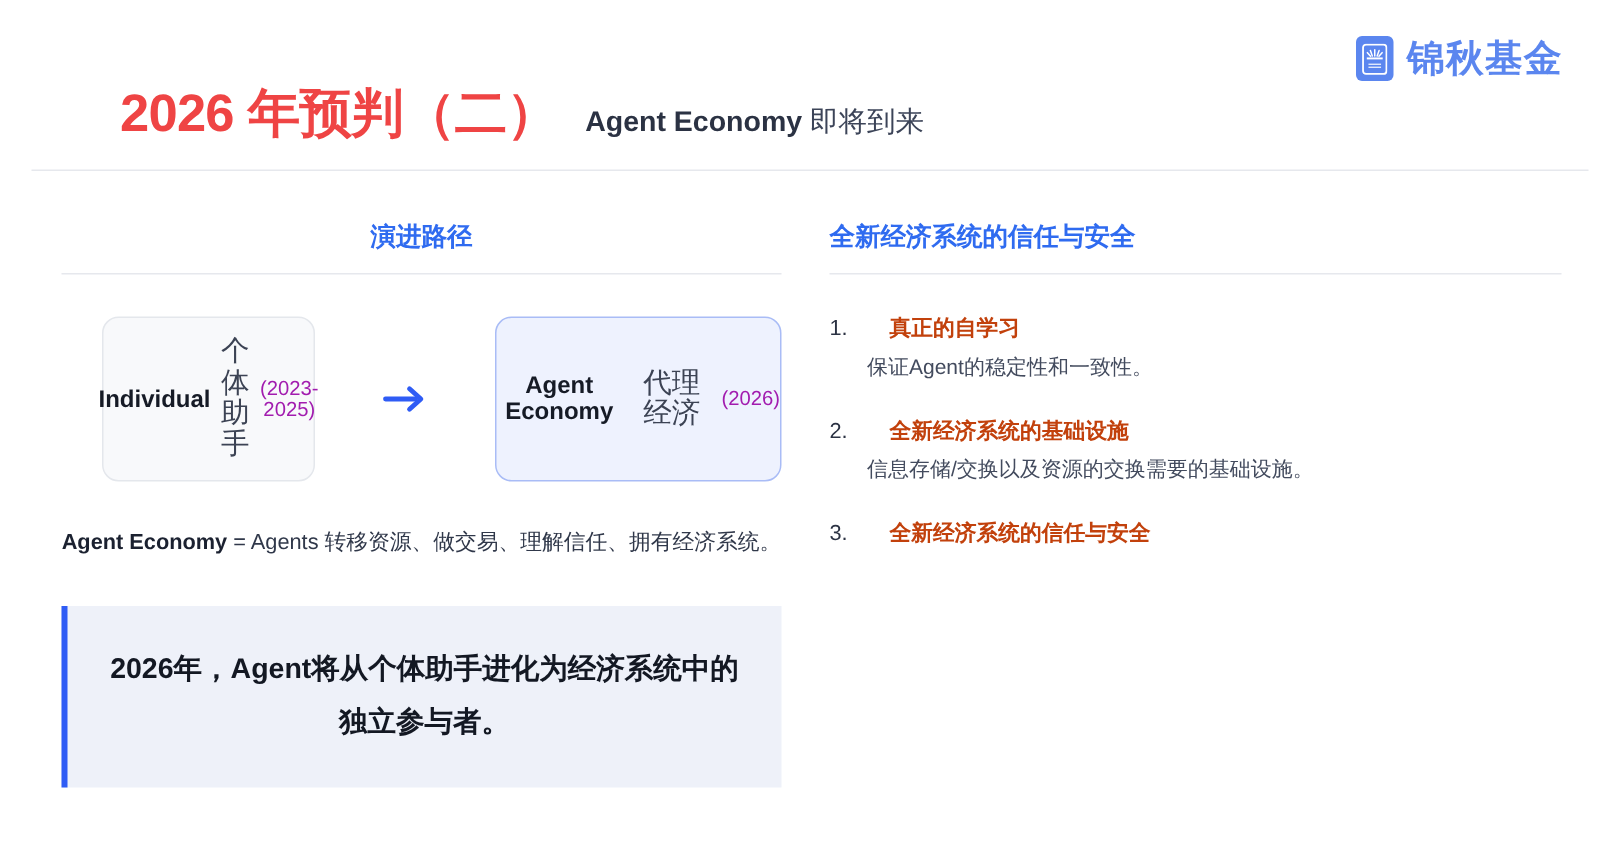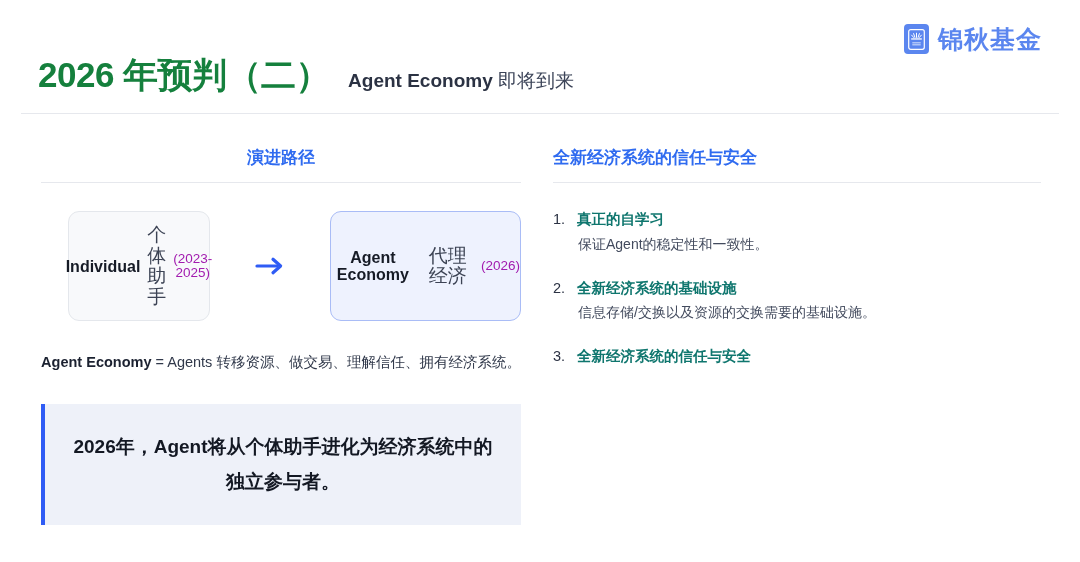--- a/index.html
+++ b/index.html
@@ -50,23 +50,24 @@
     position: absolute;
     left: 38px;
     top: 52px;
     display: flex;
     align-items: baseline;
     gap: 18px;
   }
   .title-main {
     font-size: 35px;
     font-weight: bold;
-    color: #15803d;
+    color: #ef4444;
     letter-spacing: -0.5px;
     white-space: nowrap;
+    margin-left: 42px;
   }
   .title-sub {
     font-size: 19px;
     color: #3c4458;
     white-space: nowrap;
   }
   .title-sub .en {
     font-weight: bold;
     color: #2b3243;
   }
@@ -203,22 +204,23 @@
     width: 24px;
     flex: none;
     font-size: 14.5px;
     color: #2b3243;
     line-height: 1.55;
   }
   .opp-body { flex: 1; }
   .opp-head {
     font-size: 14.5px;
     font-weight: bold;
-    color: #0f766e;
+    color: #c2410c;
     line-height: 1.55;
+    margin-left: 16px;
   }
   .opp-desc {
     margin-top: 3px;
     font-size: 14px;
     color: #434b5e;
     line-height: 1.55;
     padding-left: 1px;
   }
 </style>
 </head>

